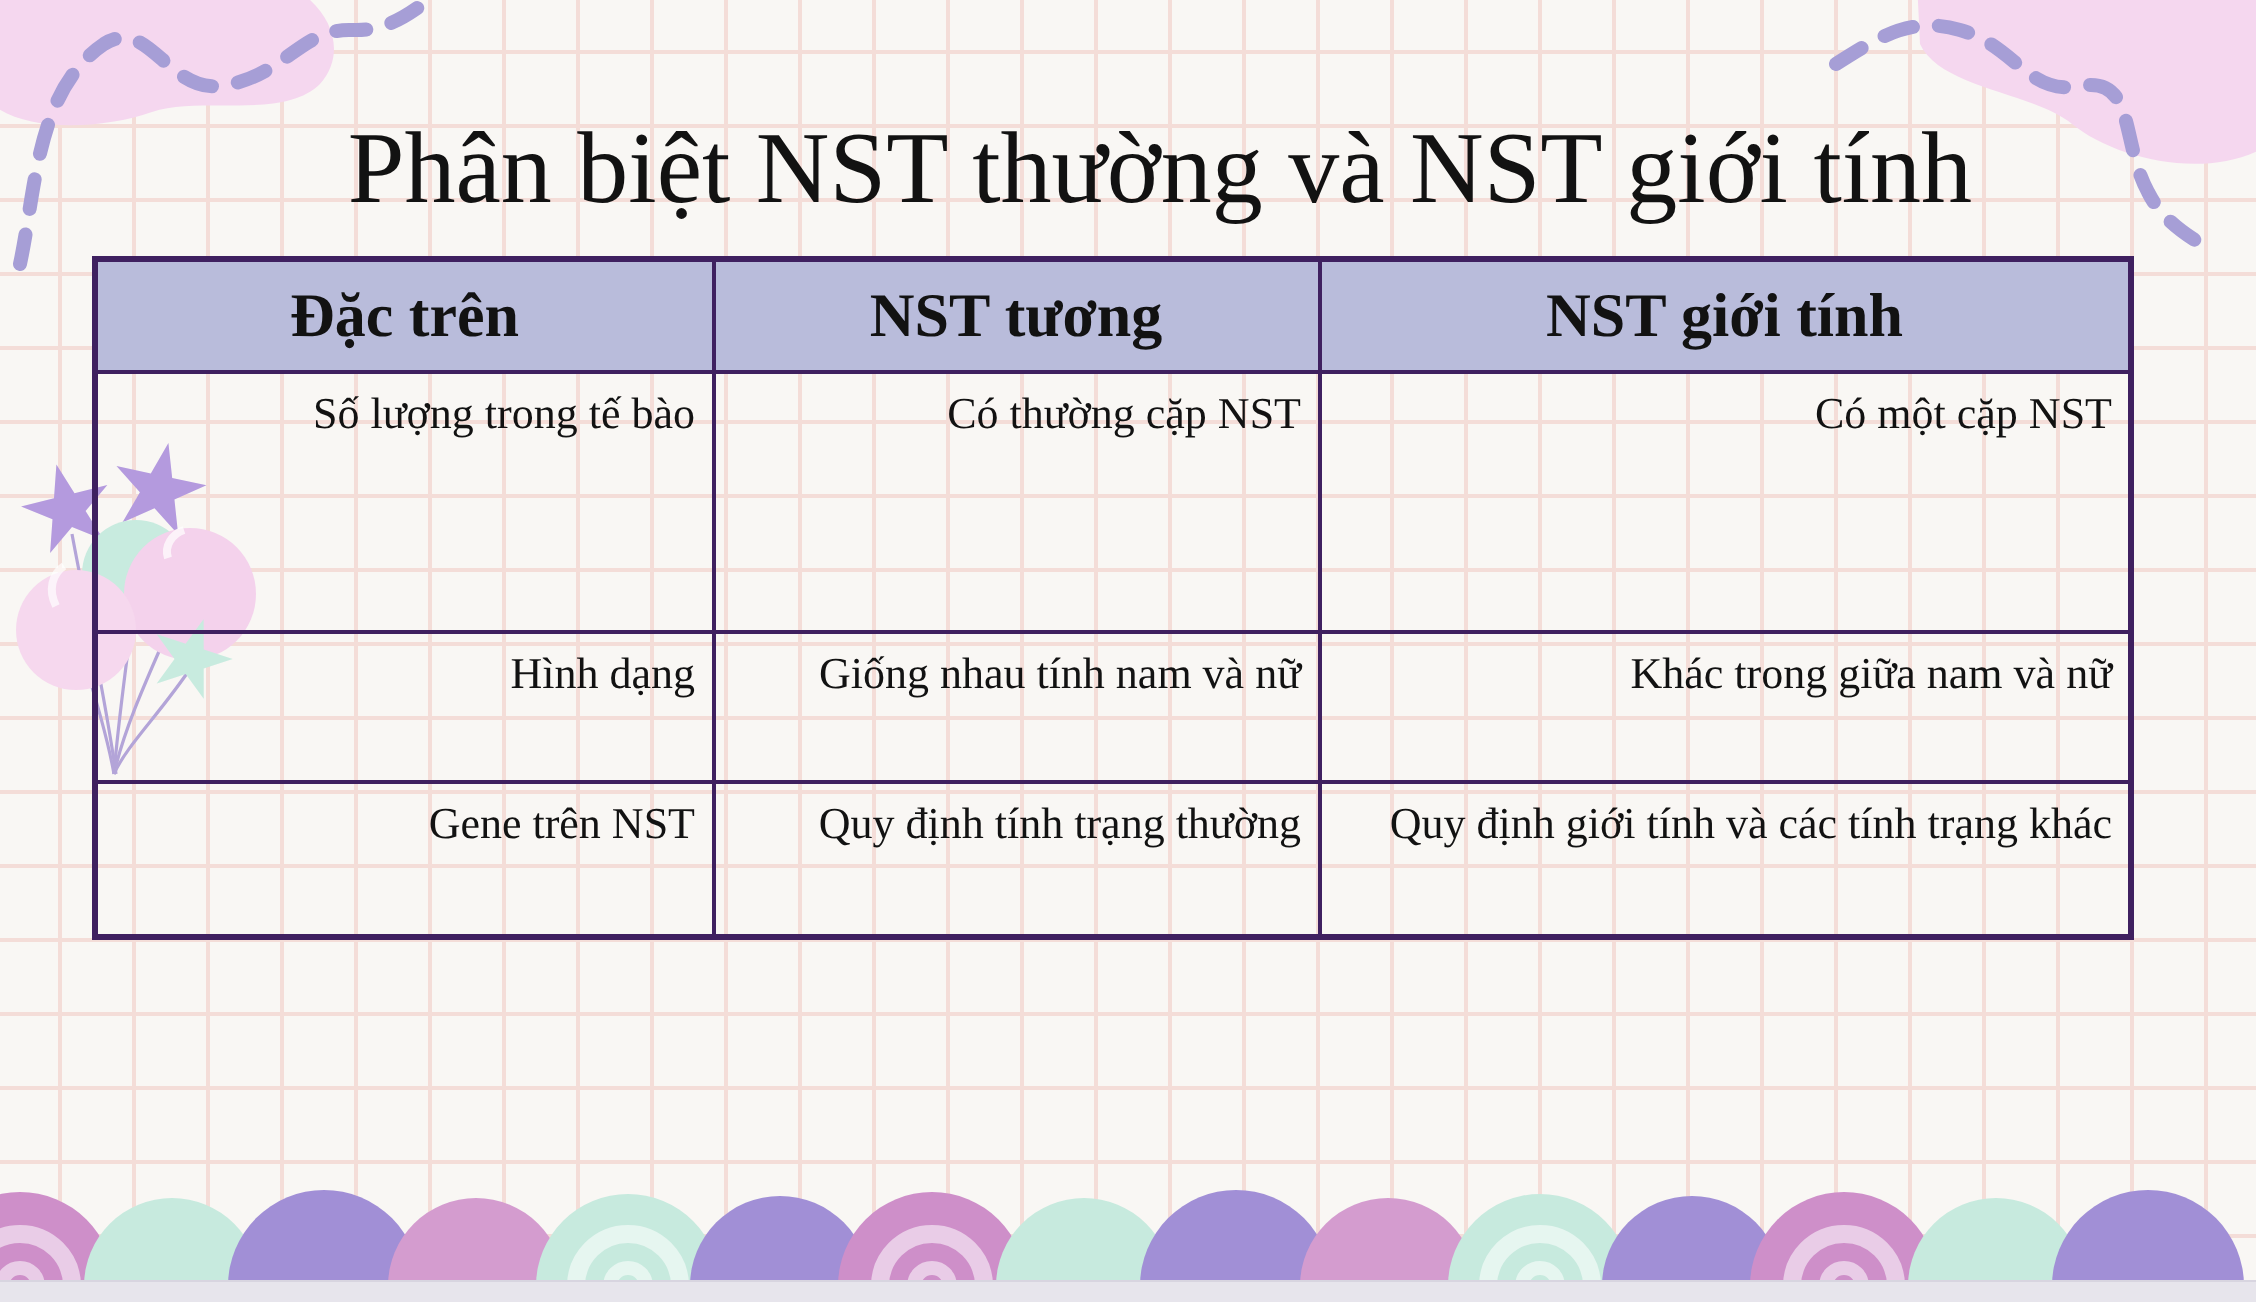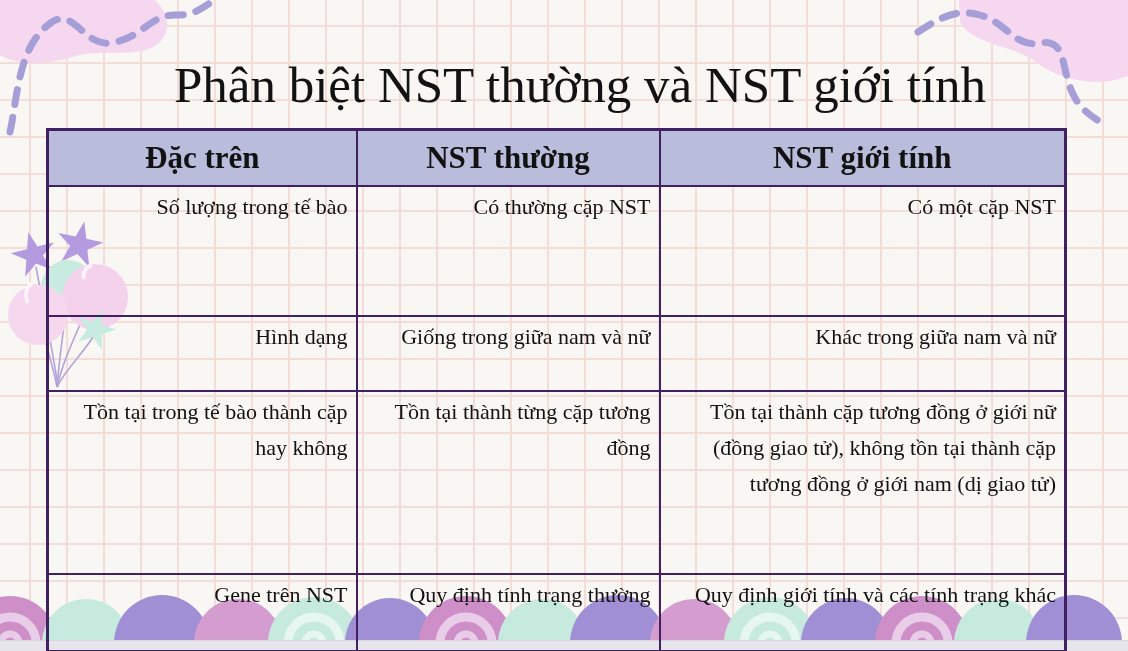--- a/index.html
+++ b/index.html
@@ -98,39 +98,34 @@
 
   <table class="compare">
     <colgroup>
         <col class="col-1">
         <col class="col-2">
         <col class="col-3">
       </colgroup>
     <thead>
       <tr>
         <th>Đặc trên</th>
-        <th>NST thường</th>
+        <th>NST tương</th>
         <th>NST giới tính</th>
       </tr>
     </thead>
     <tbody>
       <tr class="row-1">
         <td>Số lượng trong tế bào</td>
         <td>Có thường cặp NST</td>
         <td>Có một cặp NST</td>
       </tr>
       <tr class="row-2">
         <td>Hình dạng</td>
-        <td>Giống trong giữa nam và nữ</td>
+        <td>Giống nhau tính nam và nữ</td>
         <td>Khác trong giữa nam và nữ</td>
-      </tr>
-      <tr class="row-3">
-        <td>Tồn tại trong tế bào thành cặp hay không</td>
-        <td>Tồn tại thành từng cặp tương đồng</td>
-        <td>Tồn tại thành cặp tương đồng ở giới nữ (đồng giao tử), không tồn tại thành cặp tương đồng ở giới nam (dị giao tử)</td>
       </tr>
       <tr class="row-4">
         <td>Gene trên NST</td>
         <td>Quy định tính trạng thường</td>
         <td>Quy định giới tính và các tính trạng khác</td>
       </tr>
     </tbody>
   </table>
 
   <svg class="deco scallops" width="1128" height="55" viewBox="0 0 1128 55">

